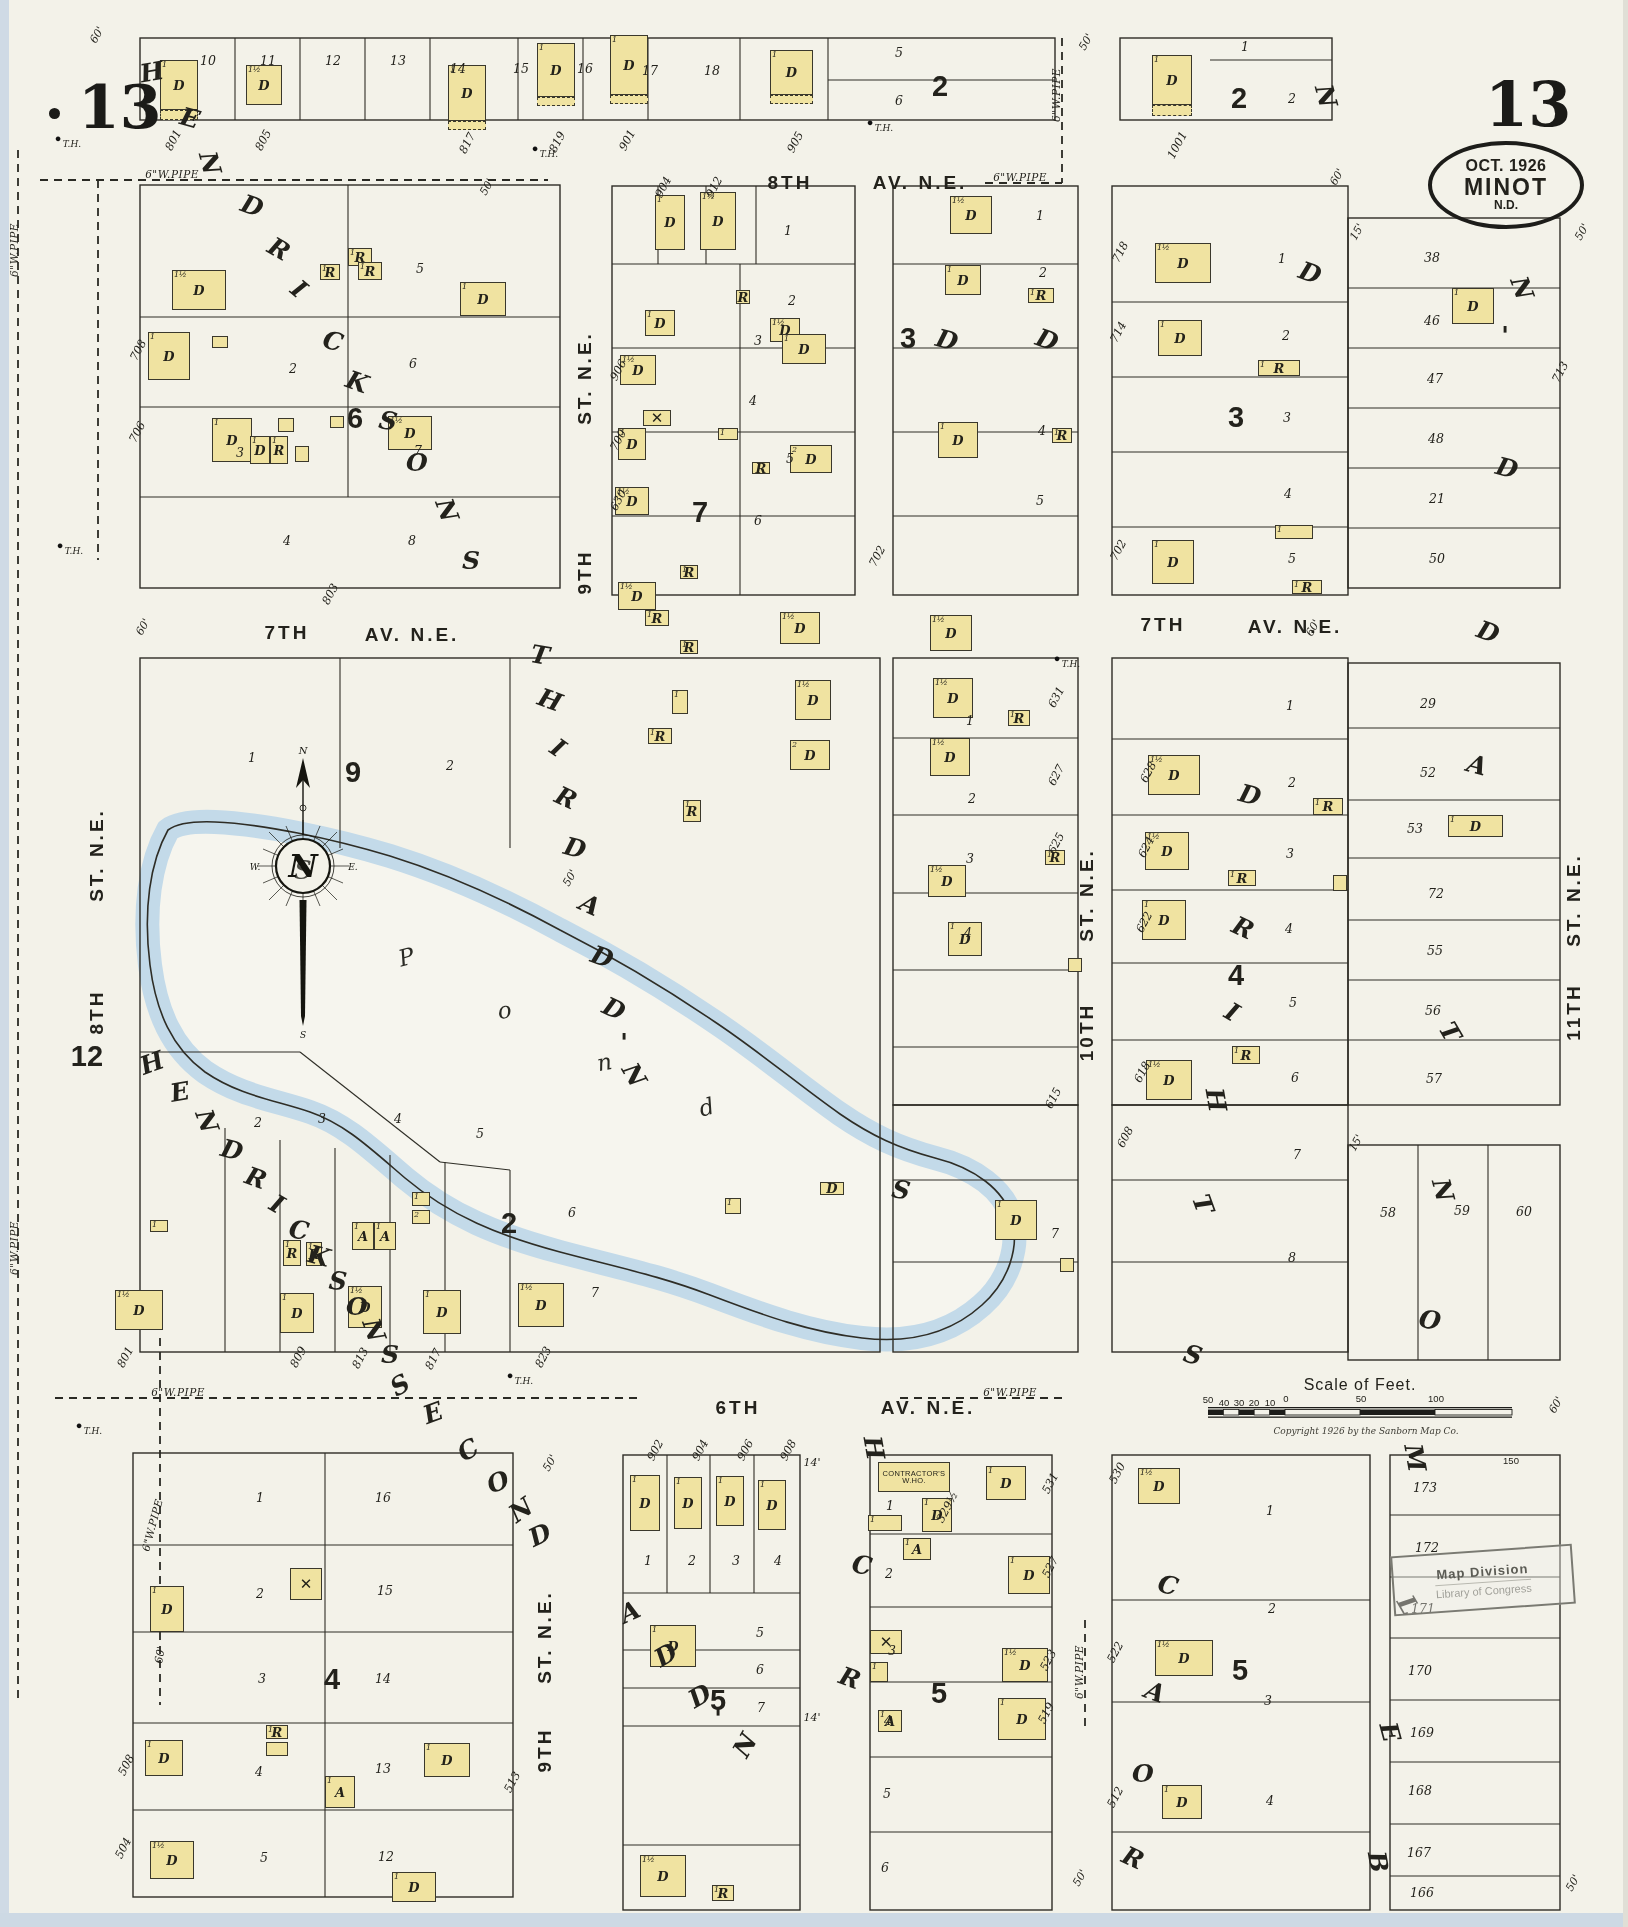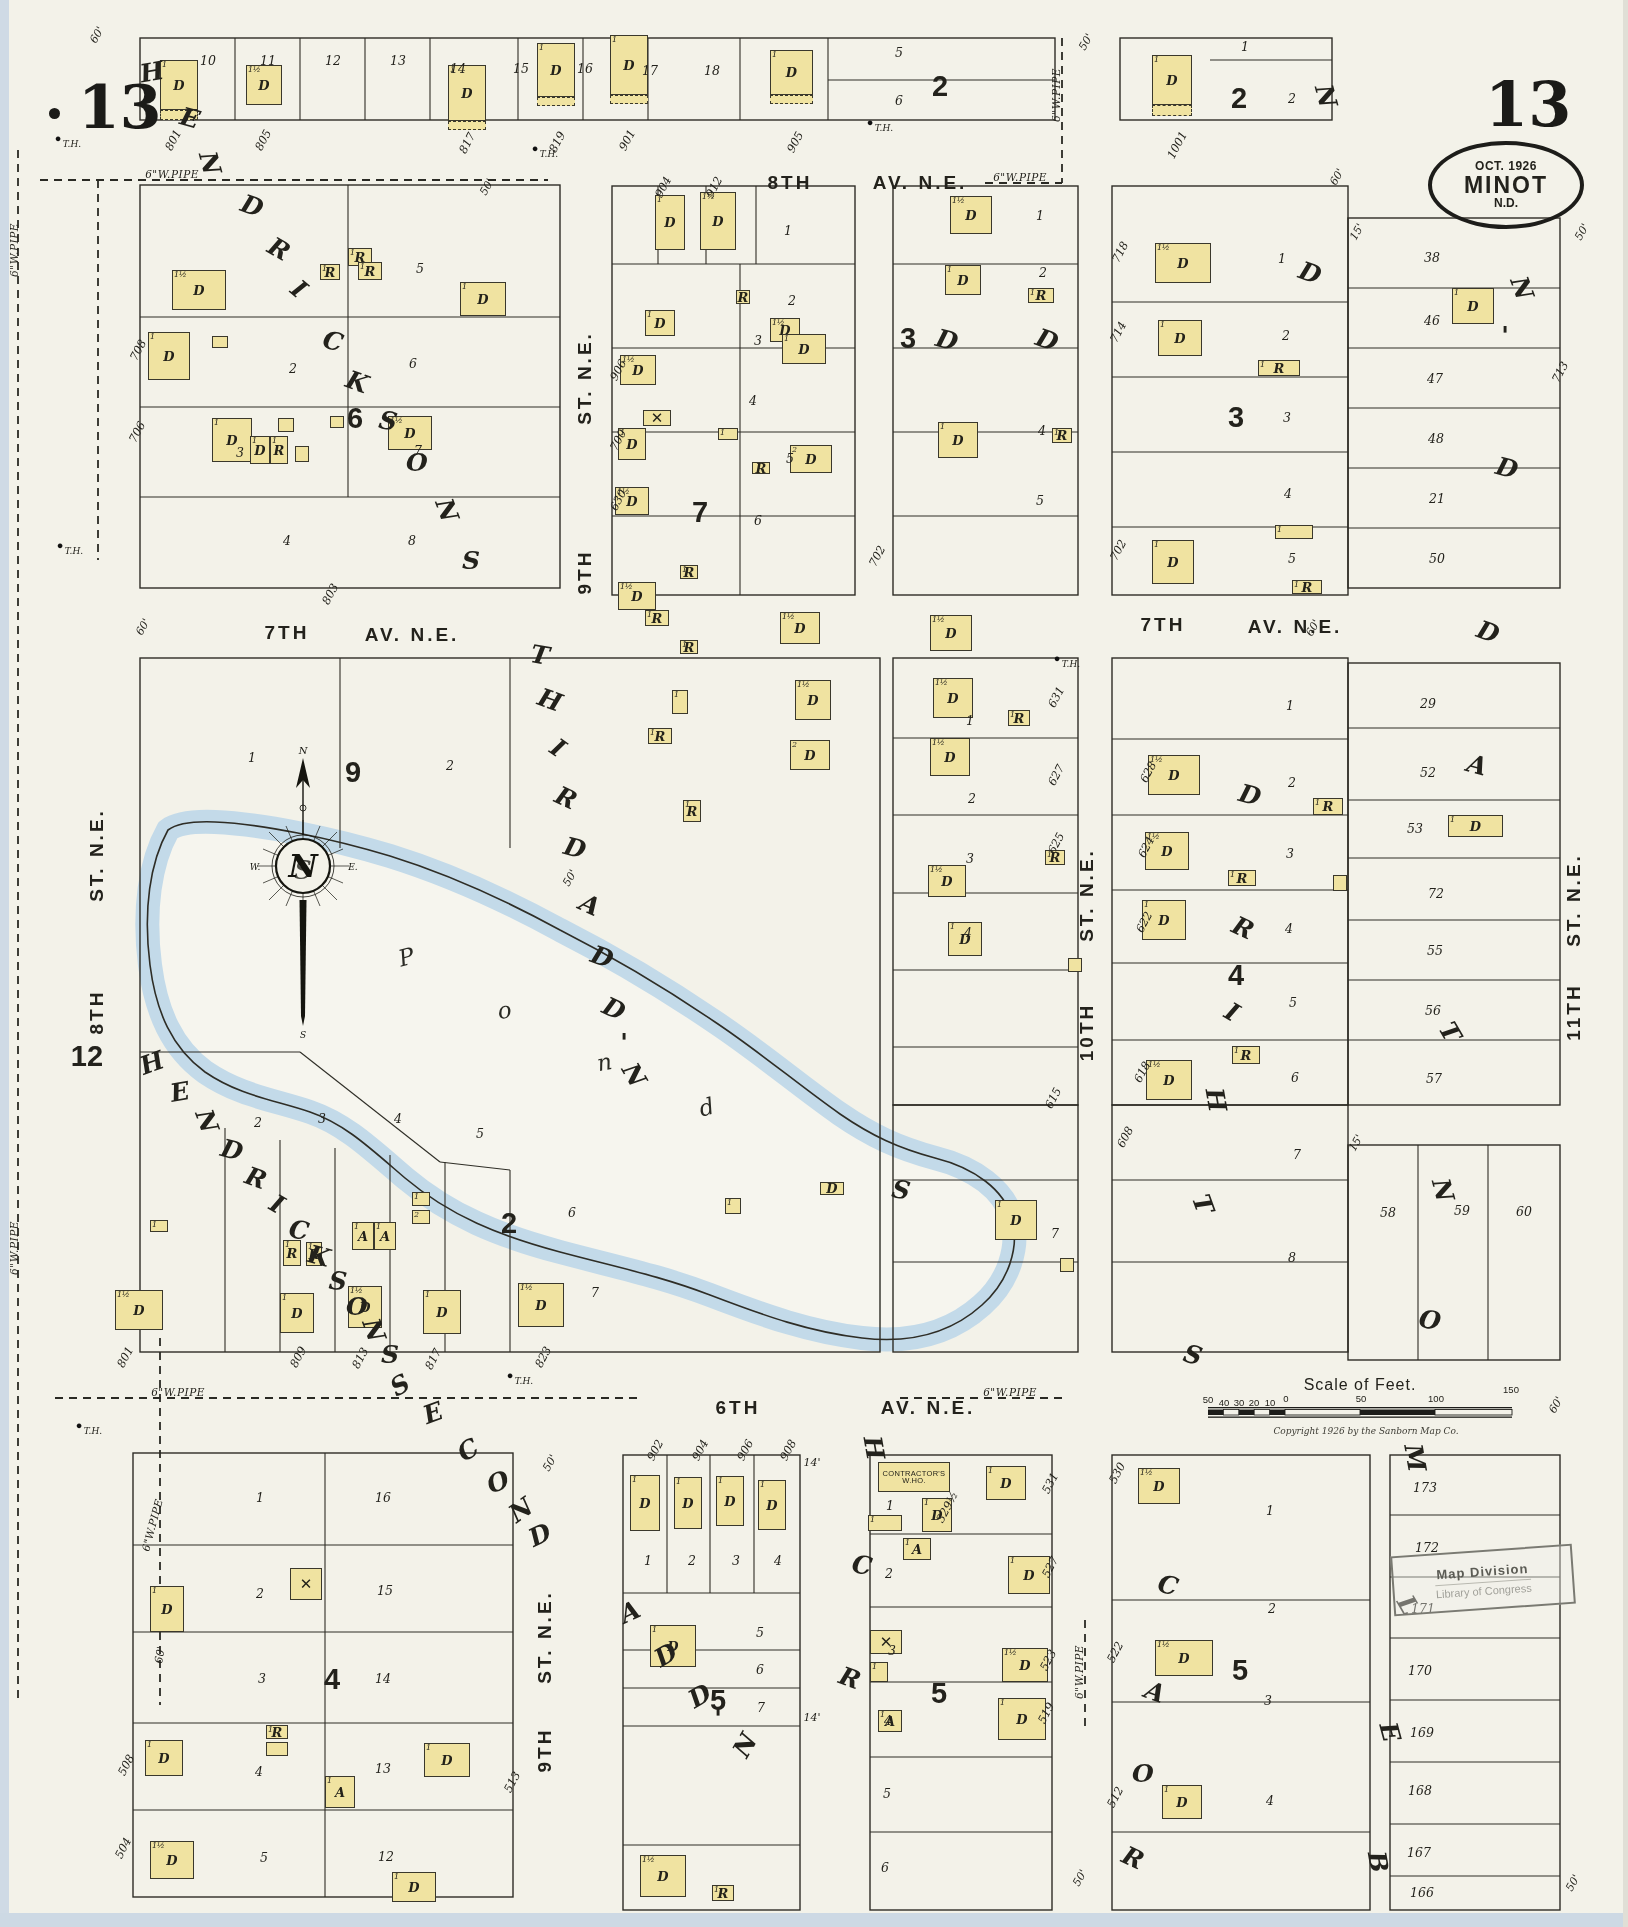--- a/index.html
+++ b/index.html
@@ -26,21 +26,21 @@
   .bld .bl{position:absolute;inset:0;display:flex;align-items:center;justify-content:center;
     font-family:"DejaVu Serif",serif;font-style:italic;font-weight:700;font-size:13px;color:#23221a;line-height:1;}
   .bld .bl.xm{font-style:normal;font-weight:400;font-size:15px;}
   .bld .bl.cw{font-family:"Liberation Sans",sans-serif;font-style:normal;font-weight:400;font-size:7.5px;
     text-align:center;text-transform:uppercase;letter-spacing:.3px;}
   .bld .bs{position:absolute;top:-1px;left:1px;font-family:"DejaVu Serif",serif;font-style:italic;font-size:8px;}
   .sheet-num{position:absolute;font-family:"DejaVu Serif",serif;font-weight:700;color:#1b1b18;}
   .sheet-dot{position:absolute;width:11px;height:11px;border-radius:50%;background:#1b1b18;}
   .oval{position:absolute;left:1428px;top:141px;width:148px;height:80px;border:4.5px solid #1d1d1a;
     border-radius:50%;display:flex;flex-direction:column;align-items:center;justify-content:center;line-height:1.05;}
-  .oval .o1{font-size:12px;font-weight:700;letter-spacing:.5px;}
+  .oval .o1{font-size:16px;font-weight:700;letter-spacing:.5px;}
   .oval .o2{font-size:23px;font-weight:700;letter-spacing:2px;}
   .oval .o3{font-size:12px;font-weight:700;}
   .lib-stamp{position:absolute;left:1392px;top:1550px;width:178px;height:56px;border:2px solid #7a7a72;
     transform:rotate(-4deg);display:flex;flex-direction:column;align-items:center;justify-content:center;
     color:#5c5c55;background:rgba(240,240,235,.4);}
   .lib-stamp .s1{font-weight:700;font-size:13px;letter-spacing:1px;}
   .lib-stamp .s2{font-size:11px;opacity:.55;border-top:1px solid #8a8a80;margin-top:3px;padding-top:2px;}
   .sct{position:absolute;transform:translate(-50%,-50%);font-size:16px;letter-spacing:1px;}
   .copy{position:absolute;transform:translate(-50%,-50%);font-family:"DejaVu Serif",serif;
     font-style:italic;font-size:9px;color:#3c3b33;}
@@ -932,21 +932,21 @@
       <div class="lbl th" style="left: 524px; top: 1381px; transform: translate(-50%, -50%) rotate(0deg);">T.H.</div>
       <div class="lbl th" style="left: 93px; top: 1431px; transform: translate(-50%, -50%) rotate(0deg);">T.H.</div>
       <div class="lbl tick" style="left: 1208px; top: 1399px; transform: translate(-50%, -50%) rotate(0deg);">50</div>
       <div class="lbl tick" style="left: 1224px; top: 1402px; transform: translate(-50%, -50%) rotate(0deg);">40</div>
       <div class="lbl tick" style="left: 1239px; top: 1402px; transform: translate(-50%, -50%) rotate(0deg);">30</div>
       <div class="lbl tick" style="left: 1254px; top: 1402px; transform: translate(-50%, -50%) rotate(0deg);">20</div>
       <div class="lbl tick" style="left: 1270px; top: 1402px; transform: translate(-50%, -50%) rotate(0deg);">10</div>
       <div class="lbl tick" style="left: 1286px; top: 1398px; transform: translate(-50%, -50%) rotate(0deg);">0</div>
       <div class="lbl tick" style="left: 1361px; top: 1398px; transform: translate(-50%, -50%) rotate(0deg);">50</div>
       <div class="lbl tick" style="left: 1436px; top: 1398px; transform: translate(-50%, -50%) rotate(0deg);">100</div>
-      <div class="lbl tick" style="left: 1511px; top: 1389px; transform: translate(-50%, -50%) rotate(0deg);">150</div>
+      <div class="lbl tick" style="left: 1511px; top: 1460px; transform: translate(-50%, -50%) rotate(0deg);">150</div>
     </div>
 
   <div class="sheet-dot" style="left:49px;top:108px;"></div>
   <div class="sheet-num" style="left:78px;top:72px;font-size:60px;">13</div>
   <div class="sheet-num" style="left:1485px;top:68px;font-size:62px;">13</div>
 
   <div class="oval">
     <span class="o1" style="text-transform:uppercase;">Oct. 1926</span>
     <span class="o2" style="text-transform:uppercase;">Minot</span>
     <span class="o3">N.D.</span>

